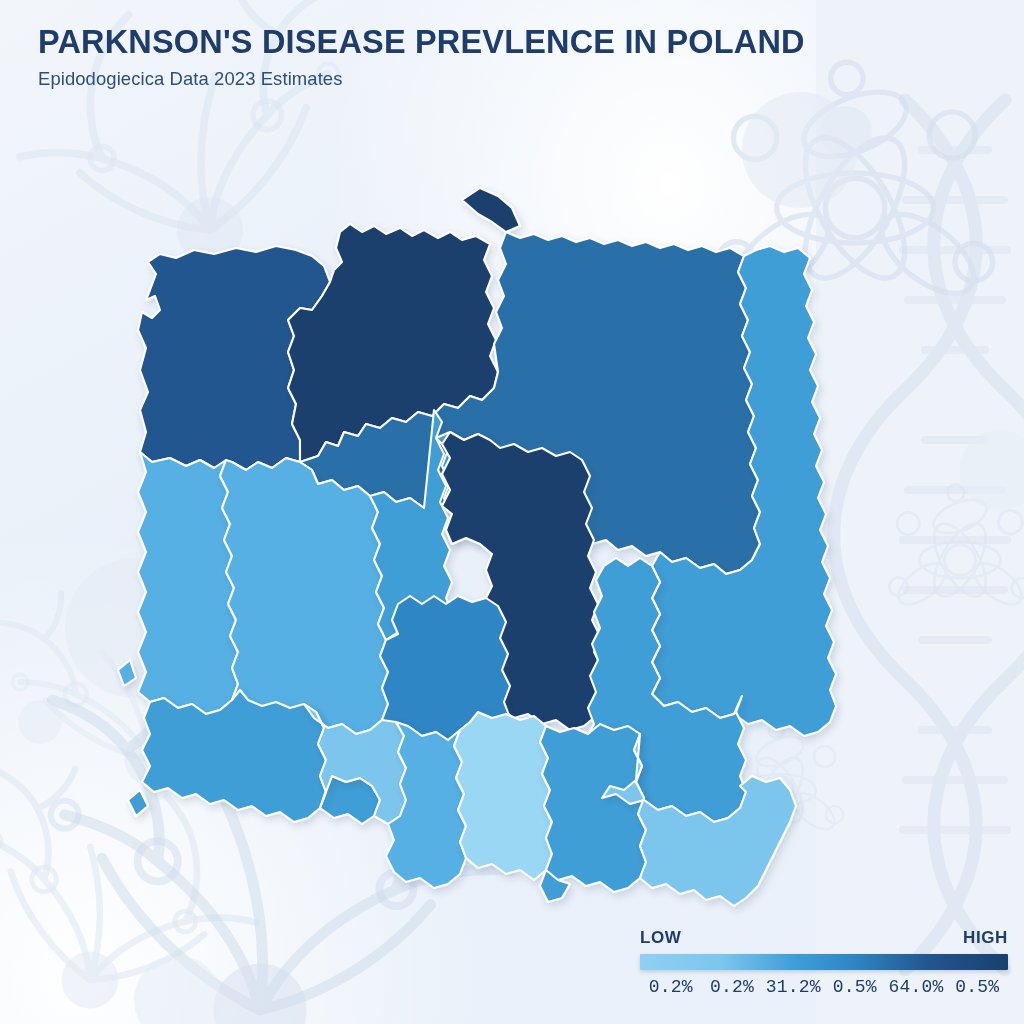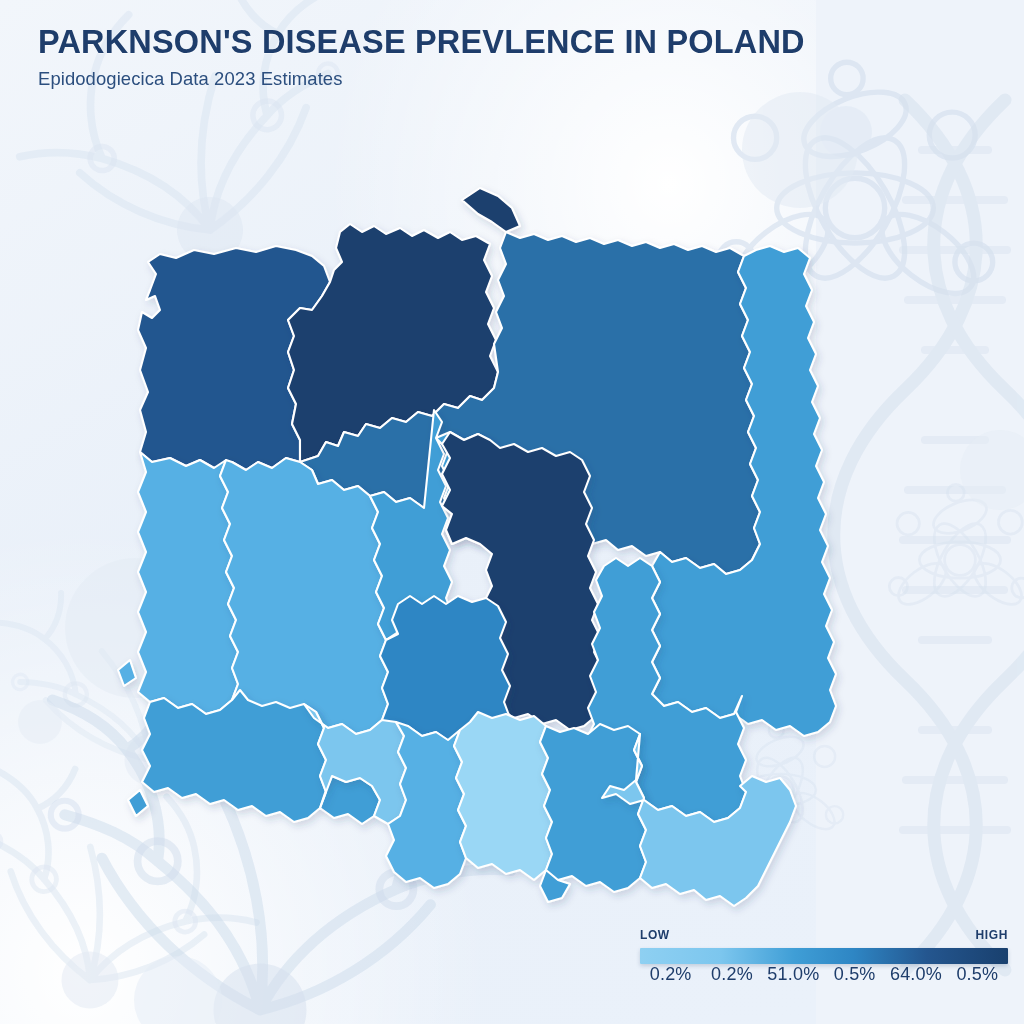--- a/index.html
+++ b/index.html
@@ -38,35 +38,35 @@
   #poland{display:block;width:1024px;height:1024px;}
   #poland path.region{
     stroke:#ffffff;stroke-width:2.1;stroke-linejoin:round;
     filter:url(#regionShadow);
   }
 
   
   #legend{position:absolute;left:640px;top:928px;width:368px;}
   .legend-heads{display:flex;justify-content:space-between;align-items:flex-end;margin-bottom:6px;}
   .legend-head{
-    font-size:12px;font-weight:bold;color:#1e3d6b;letter-spacing:.6px;
+    font-size:17px;font-weight:bold;color:#1e3d6b;letter-spacing:.6px;
   }
   #legend-bar{
     height:16px;width:100%;border-radius:1px;
     background:linear-gradient(to right,
       #8ed0f2 0%, #8ed0f2 16%,
       #7cc6ee 16%, #7cc6ee 30%,
       #3f9ed6 30%, #3f9ed6 44%,
       #3593cf 44%, #3593cf 58%,
       #2272b3 58%, #2272b3 72%,
       #1d4f84 72%, #19406e 100%);
     box-shadow:0 2px 4px rgba(30,61,107,.20);
   }
   #legend-ticks{
-    display:flex;width:100%;
+    display:flex;margin-top:7px;width:100%;font-family:Liberation Mono, monospace;
   }
   #legend-ticks .tick{
     flex:1 1 0;text-align:center;
     font-size:18px;color:#1e3d6b;font-weight:normal;letter-spacing:.2px;
   }
 </style>
 </head>
 <body>
 
 <div id="stage">
@@ -313,20 +313,20 @@
 
   <div id="legend">
     <div class="legend-heads">
       <span class="legend-head">LOW</span>
       <span class="legend-head">HIGH</span>
     </div>
     <div id="legend-bar" style="background: linear-gradient(to right, rgb(142, 208, 242) 0%, rgb(124, 198, 238) 22%, rgb(63, 158, 214) 42%, rgb(46, 134, 196) 58%, rgb(36, 86, 143) 78%, rgb(25, 64, 110) 100%);"></div>
     <div id="legend-ticks">
       <span class="tick">0.2%</span>
       <span class="tick">0.2%</span>
-      <span class="tick">51.0%</span>
+      <span class="tick">31.2%</span>
       <span class="tick">0.5%</span>
       <span class="tick">64.0%</span>
       <span class="tick">0.5%</span>
     </div>
   </div>
 
 </div>
 
 </body></html>

